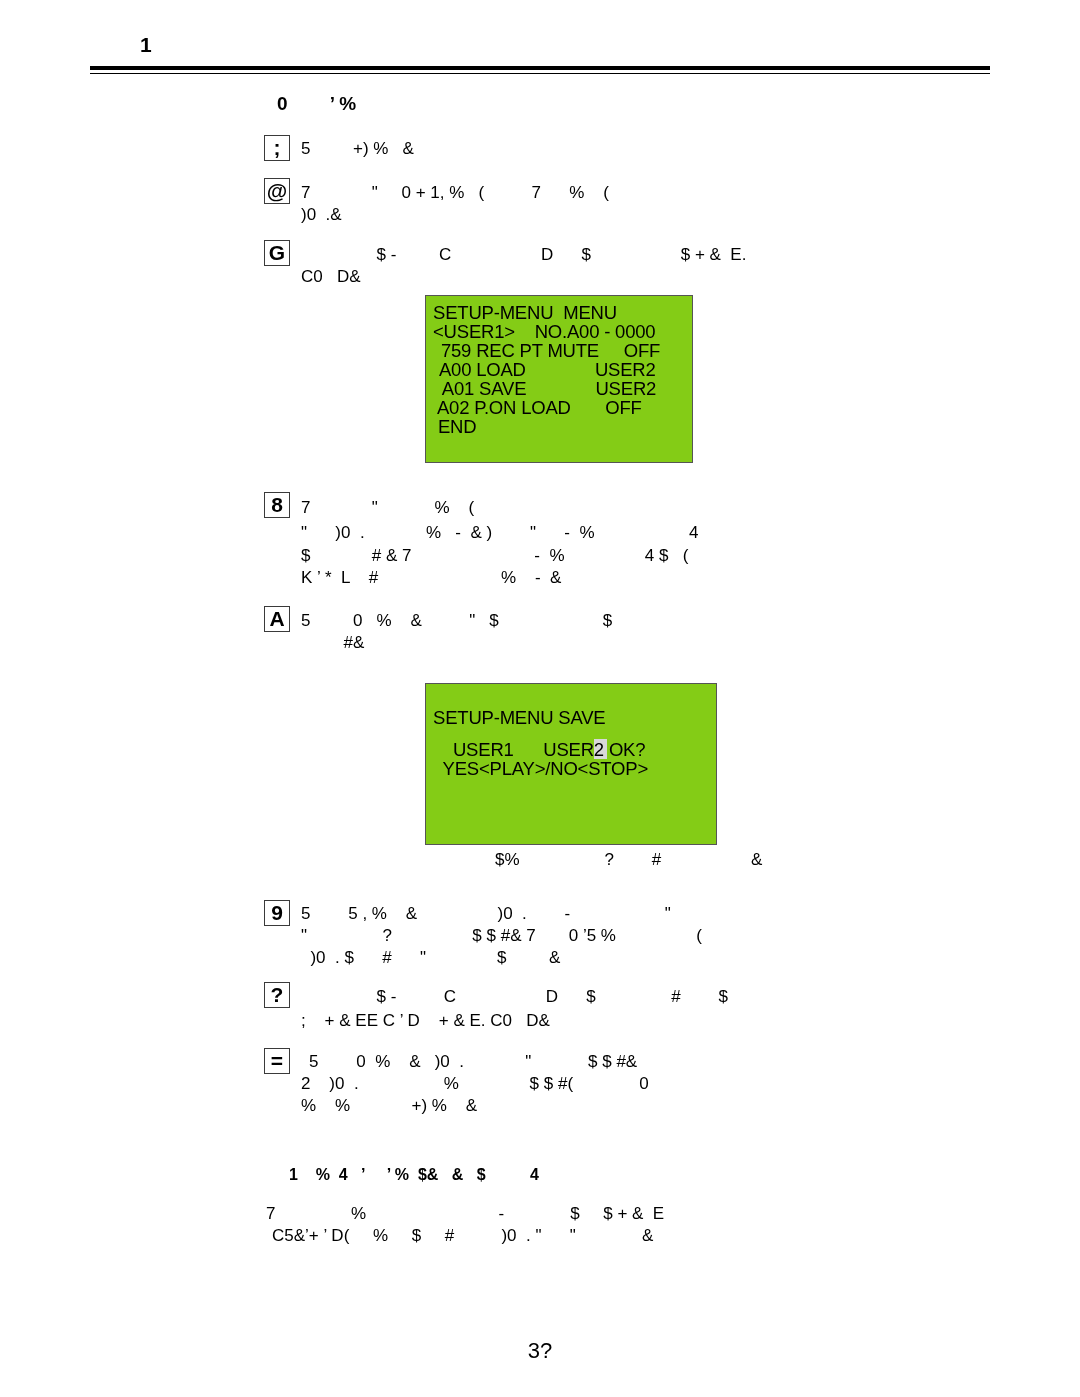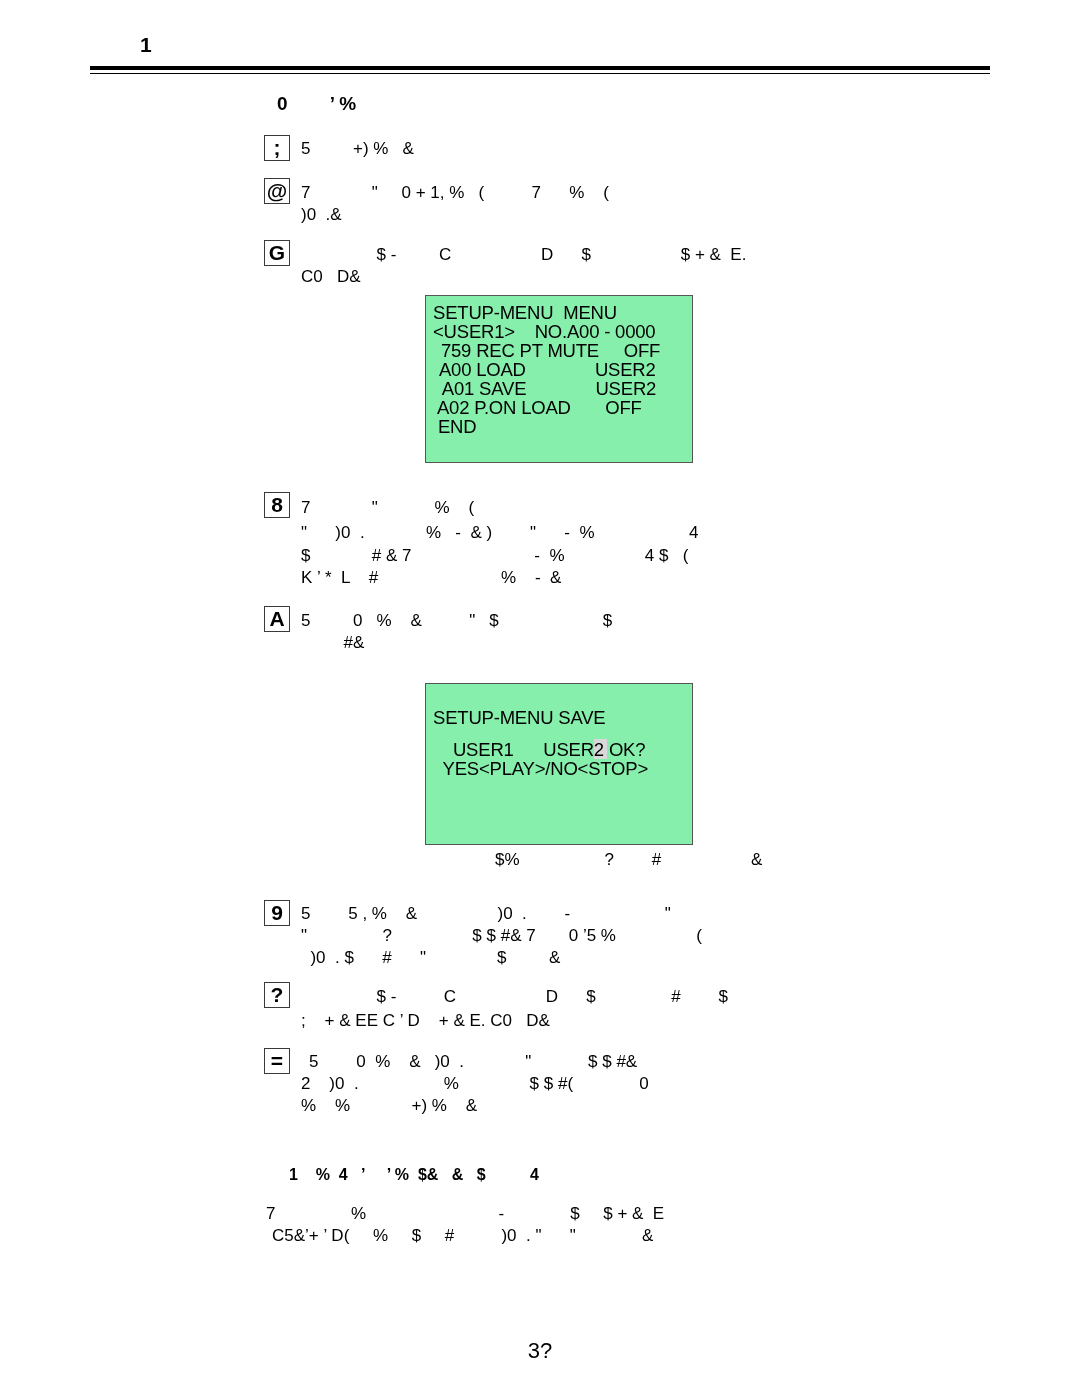--- a/index.html
+++ b/index.html
@@ -68,21 +68,21 @@
     font-size: 17px;
     white-space: pre;
     font-family: "Liberation Sans", sans-serif;
   }
 
   
   .lcd-box {
     position: absolute;
     border: 1.5px solid #555555;
     box-sizing: border-box;
-    background: #86efac;
+    background: #84cc16;
   }
   .lcd-line {
     position: absolute;
     font-size: 18.5px;
     white-space: pre;
     font-family: "Liberation Sans", sans-serif;
     letter-spacing: -0.2px;
   }
   .lcd-cursor {
     position: absolute;
@@ -145,21 +145,21 @@
 <div class="bullet-box" style="left:264px; top:492px;">8</div>
 <div class="body-line" style="left:301px; top:498px;">7             "            %    (</div>
 <div class="body-line" style="left:301px; top:523px;">"      )0  .             %   -  &amp; )        "      -  %                    4</div>
 <div class="body-line" style="left:301px; top:546px;">$             # &amp; 7                          -  %                 4 $   (</div>
 <div class="body-line" style="left:301px; top:568px;">K ’ *  L    #                          %    -  &amp;</div>
 
 <div class="bullet-box" style="left:264px; top:606px;">A</div>
 <div class="body-line" style="left:301px; top:611px;">5         0   %    &amp;          "   $                      $</div>
 <div class="body-line" style="left:301px; top:633px;">         #&amp;</div>
 
-<div class="lcd-box" style="left:425px; top:683px; width:268px; height:162px;">
+<div class="lcd-box" style="left:425px; top:683px; width:292px; height:162px;">
   <div class="lcd-line" style="left:7px; top:23px;">SETUP-MENU SAVE</div>
   <div class="lcd-cursor" style="left:168px; top:55px; width:13px; height:20px;"></div>
   <div class="lcd-line" style="left:22px; top:55px;"> USER1      USER2 OK?</div>
   <div class="lcd-line" style="left:7px; top:74px;">  YES&lt;PLAY&gt;/NO&lt;STOP&gt;</div>
 </div>
 
 <div class="body-line" style="left:495px; top:850px;">$%                  ?        #                   &amp;</div>
 
 <div class="bullet-box" style="left:264px; top:900px;">9</div>
 <div class="body-line" style="left:301px; top:904px;">5        5 , %    &amp;                 )0  .        -                    "</div>

